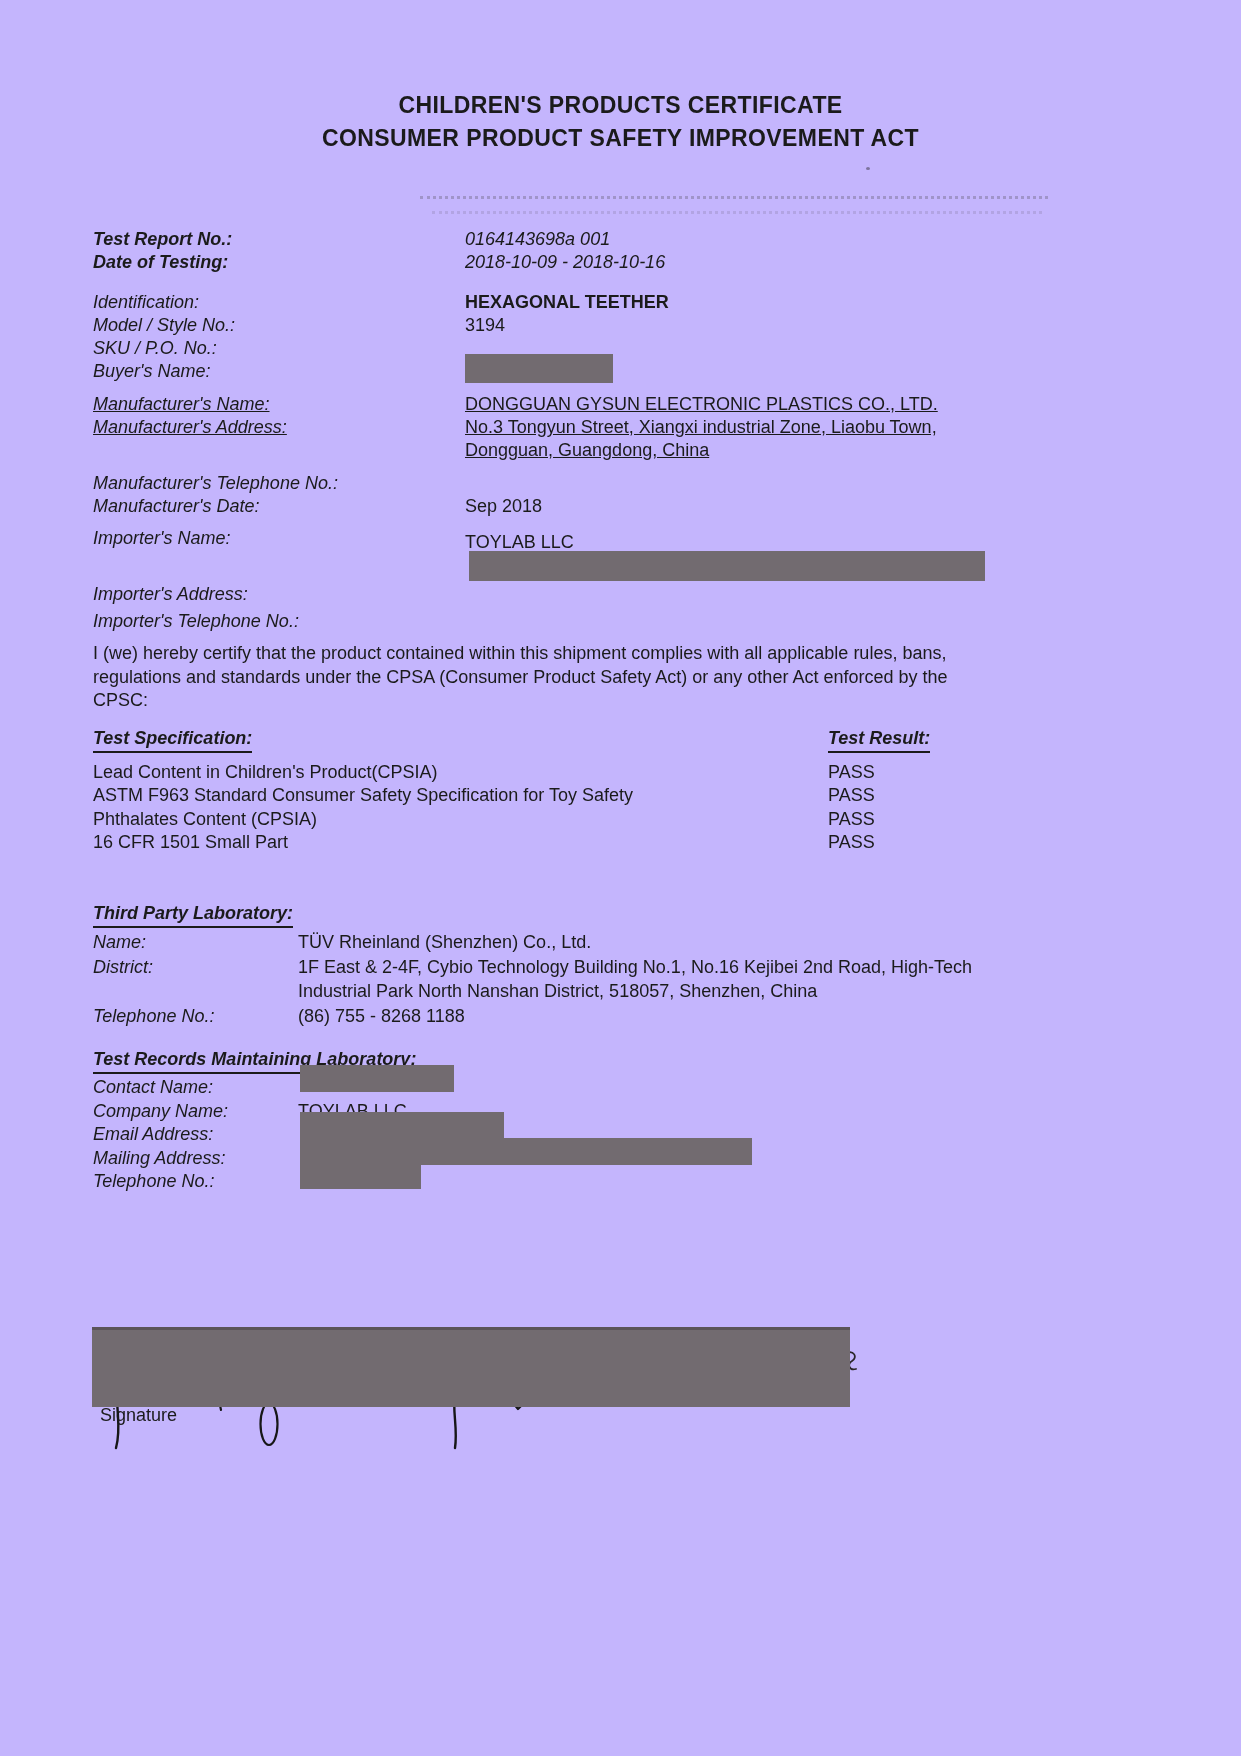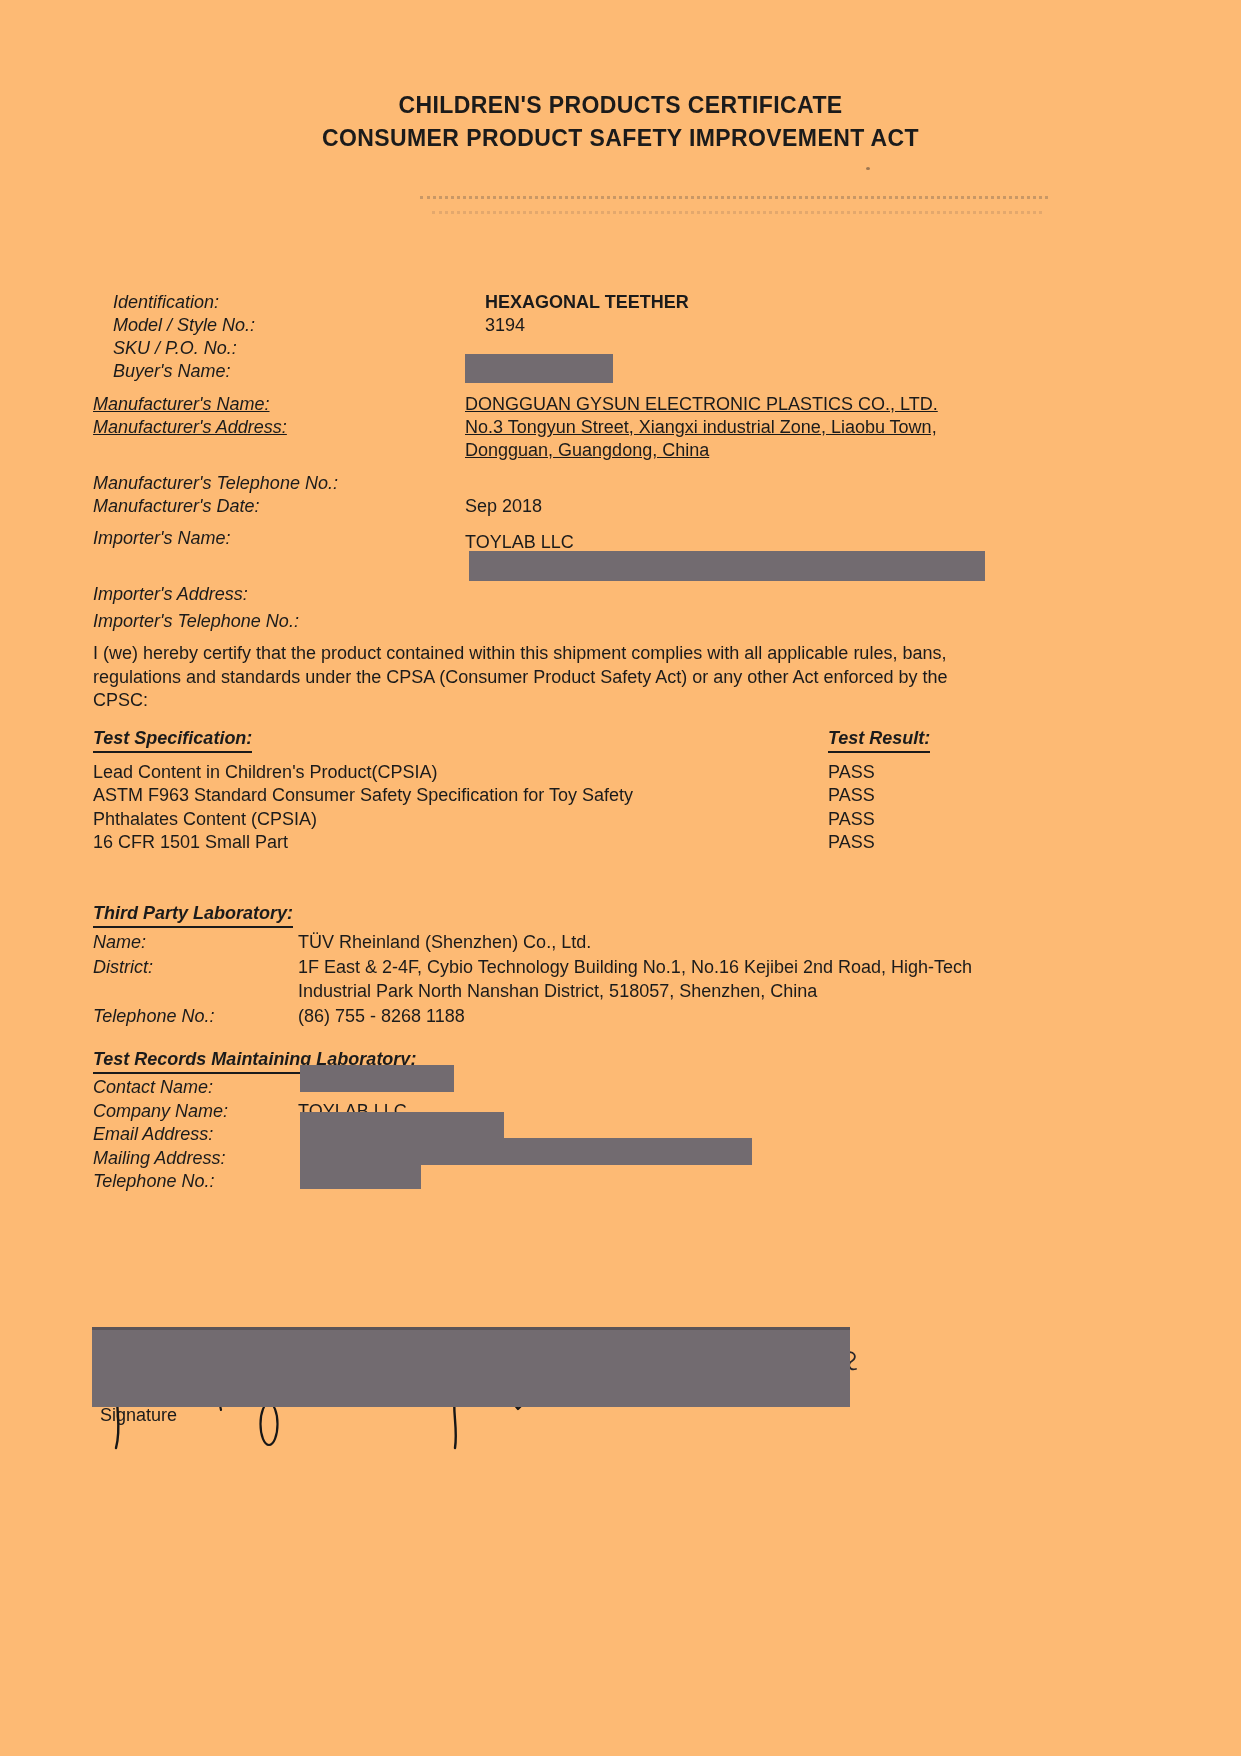--- a/index.html
+++ b/index.html
@@ -1,19 +1,19 @@
 <!DOCTYPE html>
 <html><head>
 <meta charset="utf-8">
 <style>
   html,body{margin:0;padding:0;background:#e8e8e8;}
   .page{
     position:relative;
     width:1241px;height:1756px;
-    background:#fdba74;
+    background:#c4b5fd;
     font-family:"Liberation Sans", sans-serif;
     font-size:18px;color:#1b1b1b;
     overflow:hidden;
     margin:0 auto;
   }
   .abs{position:absolute;}
   .title-block{left:0;top:89px;width:1241px;text-align:center;
     font-weight:bold;font-size:23px;line-height:33px;letter-spacing:.4px;}
   .sec{left:93px;}
   .row{display:flex;line-height:23px;}
@@ -48,22 +48,32 @@
 
   <div class="abs artifact-dashes" style="top:196px;left:420px;width:628px;"></div>
   <div class="abs artifact-dashes faint" style="top:211px;left:432px;width:610px;"></div>
   <div class="abs speck" style="left:866px;top:167px;"></div>
 
   <div class="abs title-block">
     <div>CHILDREN'S PRODUCTS CERTIFICATE</div>
     <div>CONSUMER PRODUCT SAFETY IMPROVEMENT ACT</div>
   </div>
 
-
-  <div class="abs sec" style="top:291px;margin-left:20px;">
+  <div class="abs sec" style="top:228px;">
+    <div class="row">
+      <span class="lbl bi">Test Report No.:</span>
+      <span class="val i">0164143698a 001</span>
+    </div>
+    <div class="row">
+      <span class="lbl bi">Date of Testing:</span>
+      <span class="val i">2018-10-09 - 2018-10-16</span>
+    </div>
+  </div>
+
+  <div class="abs sec" style="top:291px;">
     <div class="row">
       <span class="lbl i">Identification:</span>
       <span class="val b">HEXAGONAL TEETHER</span>
     </div>
     <div class="row">
       <span class="lbl i">Model / Style No.:</span>
       <span class="val">3194</span>
     </div>
     <div class="row">
       <span class="lbl i">SKU / P.O. No.:</span>

